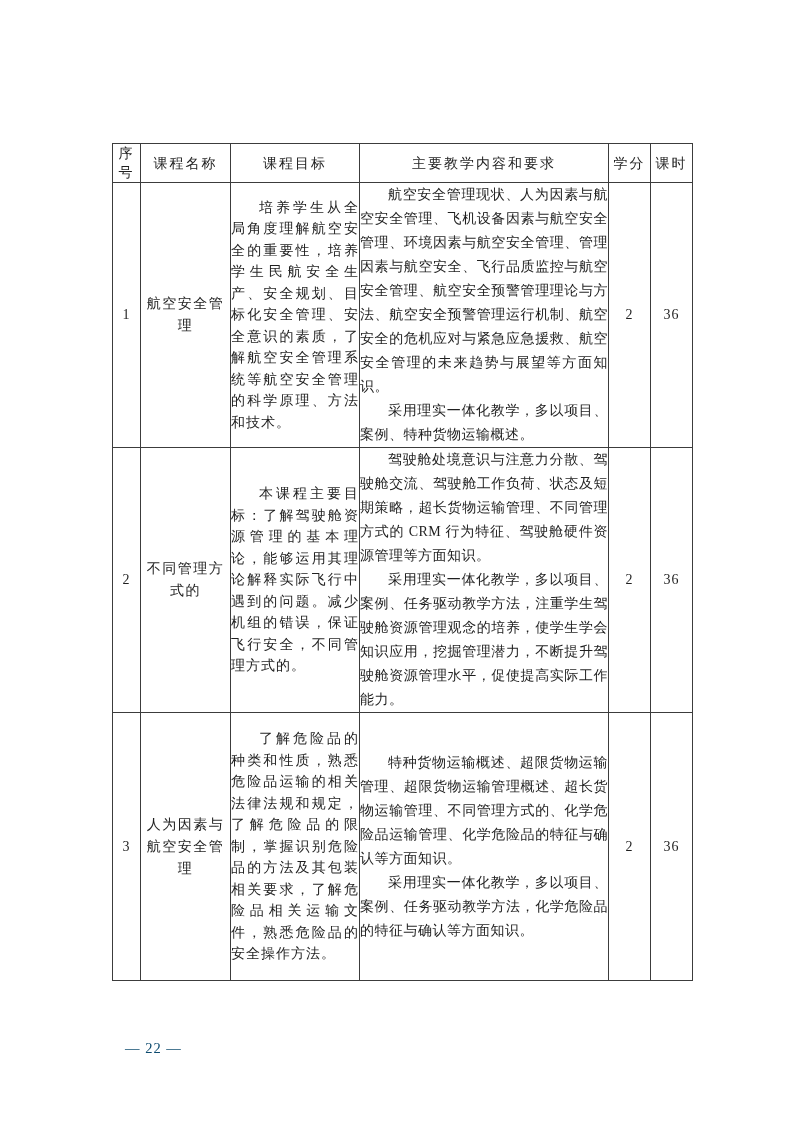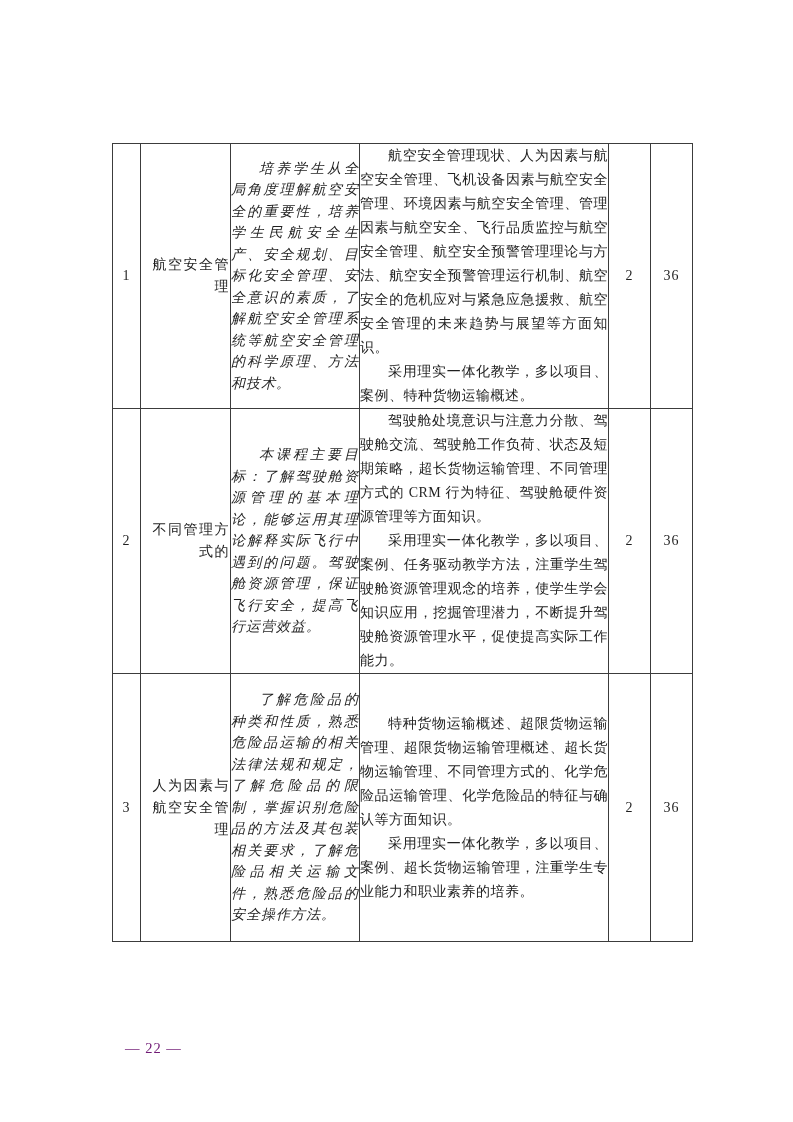--- a/index.html
+++ b/index.html
@@ -32,101 +32,108 @@
     text-align: center;
     letter-spacing: 2px;
     line-height: 19px;
     padding: 1px 2px;
   }
   .center-cell {
     text-align: center;
     letter-spacing: 1px;
   }
   .name-cell {
-    text-align: right;
+    text-align: center;
     letter-spacing: 1.5px;
     line-height: 22px;
     padding: 0 10px;
   }
   .objective-cell {
     padding: 1px 5px;
     line-height: 21.5px;
     letter-spacing: 1px;
-    font-style: italic;
   }
   .content-cell {
     padding: 1px 7px;
     line-height: 24px;
     letter-spacing: 0.5px;
   }
   .objective-cell p, .content-cell p {
     margin: 0;
     text-indent: 2em;
     text-align: justify;
   }
   .page-number {
     position: absolute;
     left: 125px;
     top: 1040px;
     font-size: 14.5px;
     letter-spacing: 1px;
-    color: #701a75;
+    color: #0c4a6e;
   }
 </style>
 </head>
 <body>
 
 <table class="doc-table">
   <colgroup>
     <col style="width:28px">
     <col style="width:90px">
     <col style="width:129px">
     <col style="width:249px">
     <col style="width:42px">
     <col style="width:42px">
   </colgroup>
   <tbody>
+    <tr style="height:39px">
+      <th class="header-cell">序号</th>
+      <th class="header-cell">课程名称</th>
+      <th class="header-cell">课程目标</th>
+      <th class="header-cell">主要教学内容和要求</th>
+      <th class="header-cell">学分</th>
+      <th class="header-cell">课时</th>
+    </tr>
 
     <tr style="height:255px">
       <td class="center-cell">1</td>
       <td class="name-cell">航空安全管理</td>
       <td class="objective-cell">
         <p>培养学生从全局角度理解航空安全的重要性，培养学生民航安全生产、安全规划、目标化安全管理、安全意识的素质，了解航空安全管理系统等航空安全管理的科学原理、方法和技术。</p>
       </td>
       <td class="content-cell">
         <p>航空安全管理现状、人为因素与航空安全管理、飞机设备因素与航空安全管理、环境因素与航空安全管理、管理因素与航空安全、飞行品质监控与航空安全管理、航空安全预警管理理论与方法、航空安全预警管理运行机制、航空安全的危机应对与紧急应急援救、航空安全管理的未来趋势与展望等方面知识。</p>
         <p>采用理实一体化教学，多以项目、案例、特种货物运输概述。</p>
       </td>
       <td class="center-cell">2</td>
       <td class="center-cell">36</td>
     </tr>
 
     <tr style="height:247px">
       <td class="center-cell">2</td>
       <td class="name-cell">不同管理方式的</td>
       <td class="objective-cell">
-        <p>本课程主要目标：了解驾驶舱资源管理的基本理论，能够运用其理论解释实际飞行中遇到的问题。驾驶舱资源管理，保证飞行安全，提高飞行运营效益。</p>
+        <p>本课程主要目标：了解驾驶舱资源管理的基本理论，能够运用其理论解释实际飞行中遇到的问题。减少机组的错误，保证飞行安全，不同管理方式的。</p>
       </td>
       <td class="content-cell">
         <p>驾驶舱处境意识与注意力分散、驾驶舱交流、驾驶舱工作负荷、状态及短期策略，超长货物运输管理、不同管理方式的 CRM 行为特征、驾驶舱硬件资源管理等方面知识。</p>
         <p>采用理实一体化教学，多以项目、案例、任务驱动教学方法，注重学生驾驶舱资源管理观念的培养，使学生学会知识应用，挖掘管理潜力，不断提升驾驶舱资源管理水平，促使提高实际工作能力。</p>
       </td>
       <td class="center-cell">2</td>
       <td class="center-cell">36</td>
     </tr>
 
     <tr style="height:268px">
       <td class="center-cell">3</td>
       <td class="name-cell">人为因素与航空安全管理</td>
       <td class="objective-cell">
         <p>了解危险品的种类和性质，熟悉危险品运输的相关法律法规和规定，了解危险品的限制，掌握识别危险品的方法及其包装相关要求，了解危险品相关运输文件，熟悉危险品的安全操作方法。</p>
       </td>
       <td class="content-cell">
         <p>特种货物运输概述、超限货物运输管理、超限货物运输管理概述、超长货物运输管理、不同管理方式的、化学危险品运输管理、化学危险品的特征与确认等方面知识。</p>
-        <p>采用理实一体化教学，多以项目、案例、超长货物运输管理，注重学生专业能力和职业素养的培养。</p>
+        <p>采用理实一体化教学，多以项目、案例、任务驱动教学方法，化学危险品的特征与确认等方面知识。</p>
       </td>
       <td class="center-cell">2</td>
       <td class="center-cell">36</td>
     </tr>
   </tbody>
 </table>
 
 <div class="page-number">— 22 —</div>
 
 </body></html>

